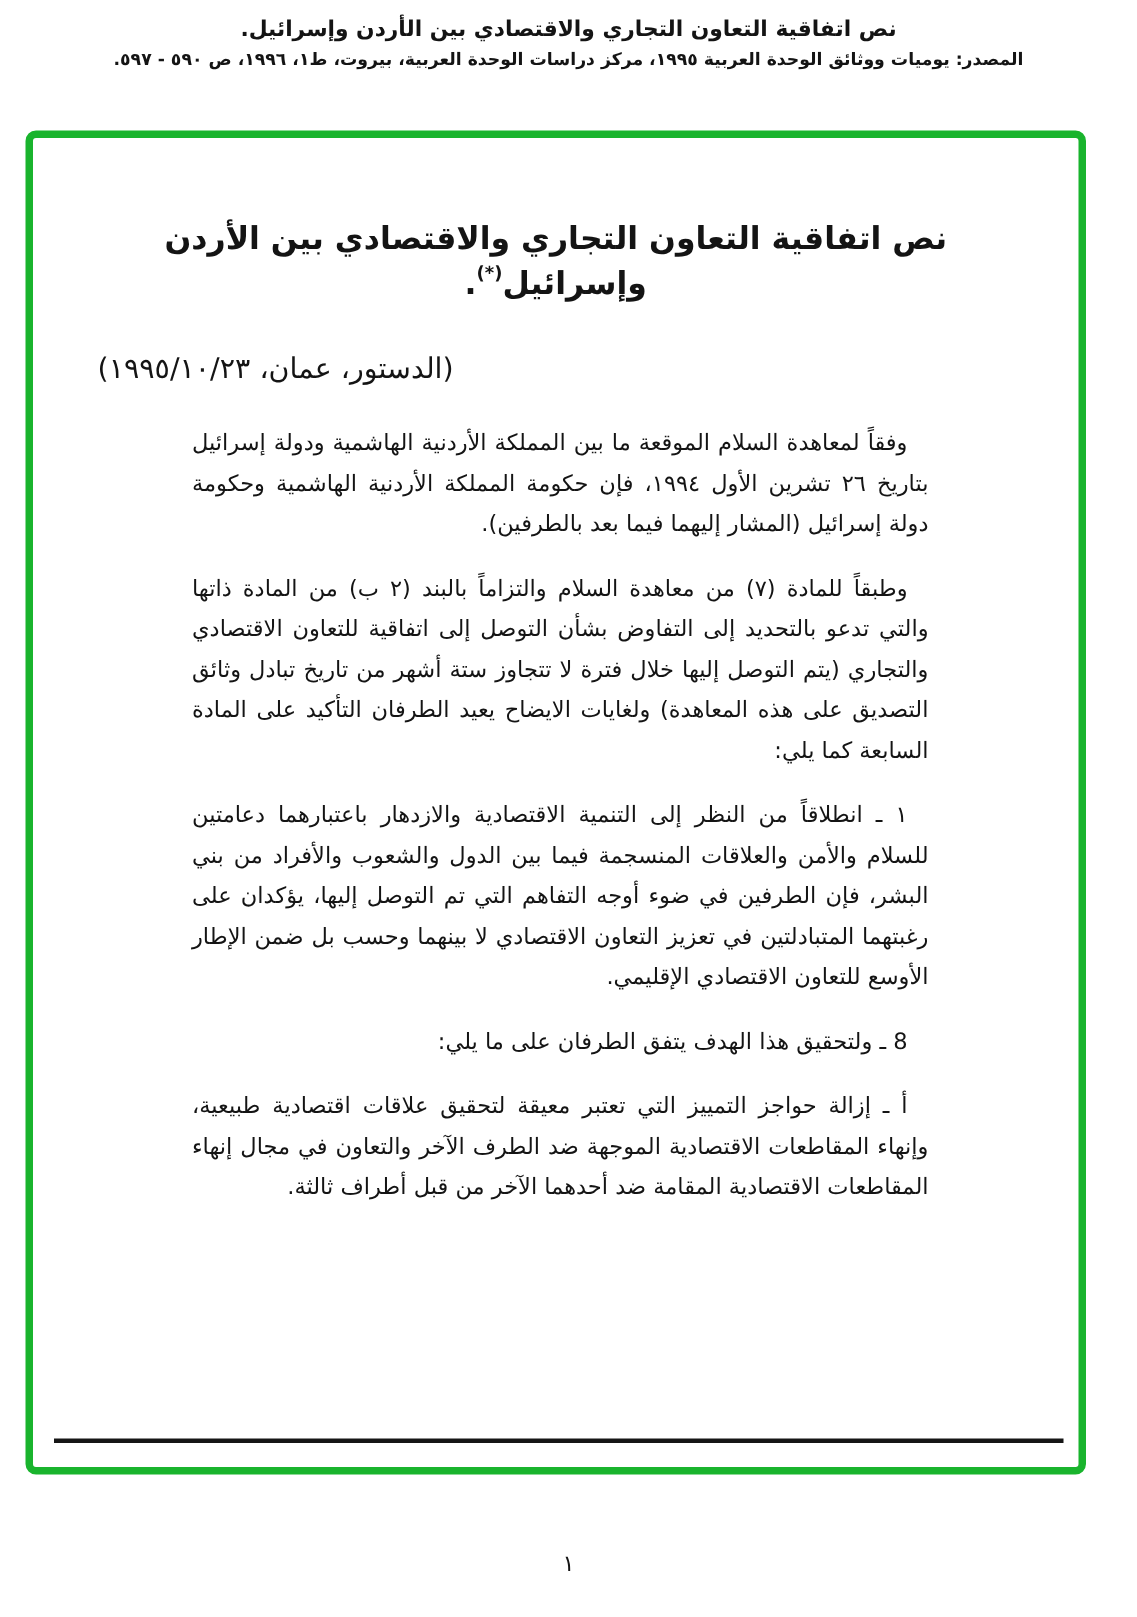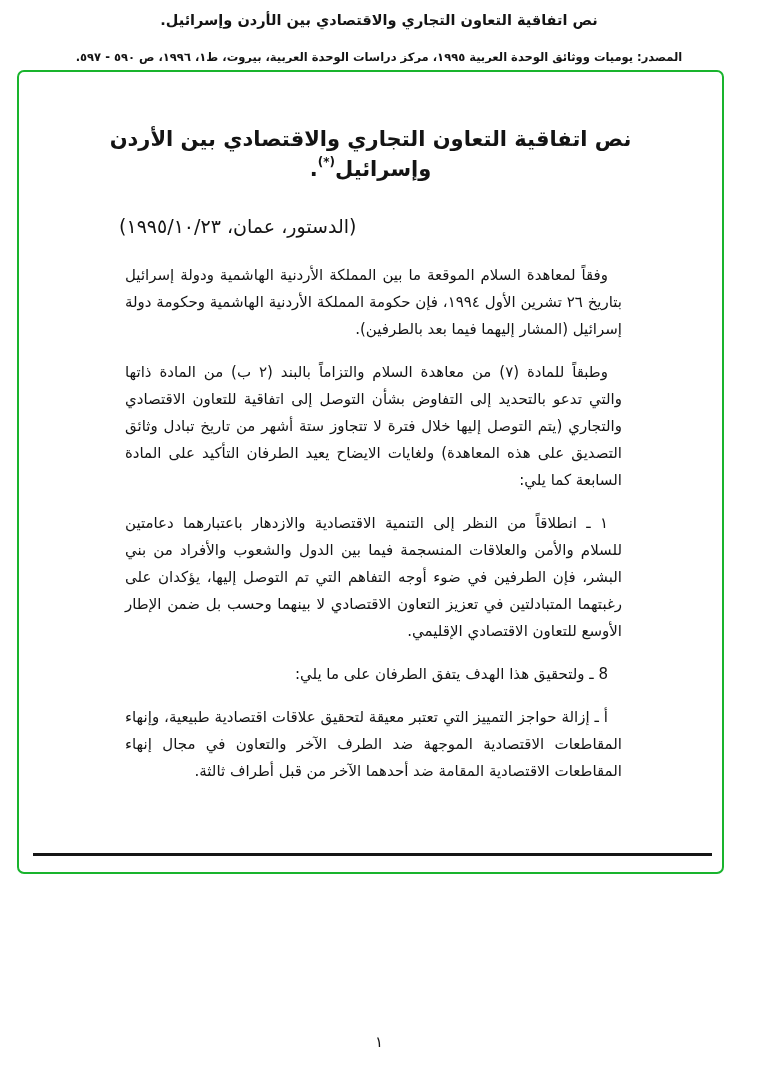--- a/index.html
+++ b/index.html
@@ -9,44 +9,44 @@
     background: #ffffff;
     font-family: "DejaVu Sans", sans-serif;
     color: #141414;
     overflow: hidden;
   }
   .page { position: relative; width: 758px; height: 1078px; background: #ffffff; }
 
   
   .top-header { text-align: center; direction: rtl; }
   .top-header-title { padding-top: 12px; font-size: 14.5px; font-weight: bold; letter-spacing: 0.2px; }
-  .top-header-source { margin-top: 22px; font-size: 11.5px; font-weight: bold; }
+  .top-header-source { margin-top: 4px; font-size: 11.5px; font-weight: bold; }
 
   
   .frame {
     position: absolute;
-    left: 17px; top: 70px;
-    width: 707px; height: 804px;
-    border: 2px solid #ec4899;
+    left: 17px; top: 87px;
+    width: 707px; height: 896px;
+    border: 5px solid #ec4899;
     border-radius: 7px;
     background: #ffffff;
   }
 
   .doc-title {
     margin: 52px 30px 0 30px;
     text-align: center;
     direction: rtl;
     font-size: 21px;
     font-weight: bold;
     line-height: 1.45;
   }
   .doc-title sup { font-size: 12px; font-weight: bold; position: relative; top: -2px; }
 
   .byline {
-    margin: 30px 100px 0 100px;
+    margin: 30px 100px 0 43px;
     direction: rtl;
     text-align: left;
     font-size: 19px;
     font-weight: normal;
   }
 
   .body-col {
     margin: 25px 100px 0 106px;
     direction: rtl;
   }

